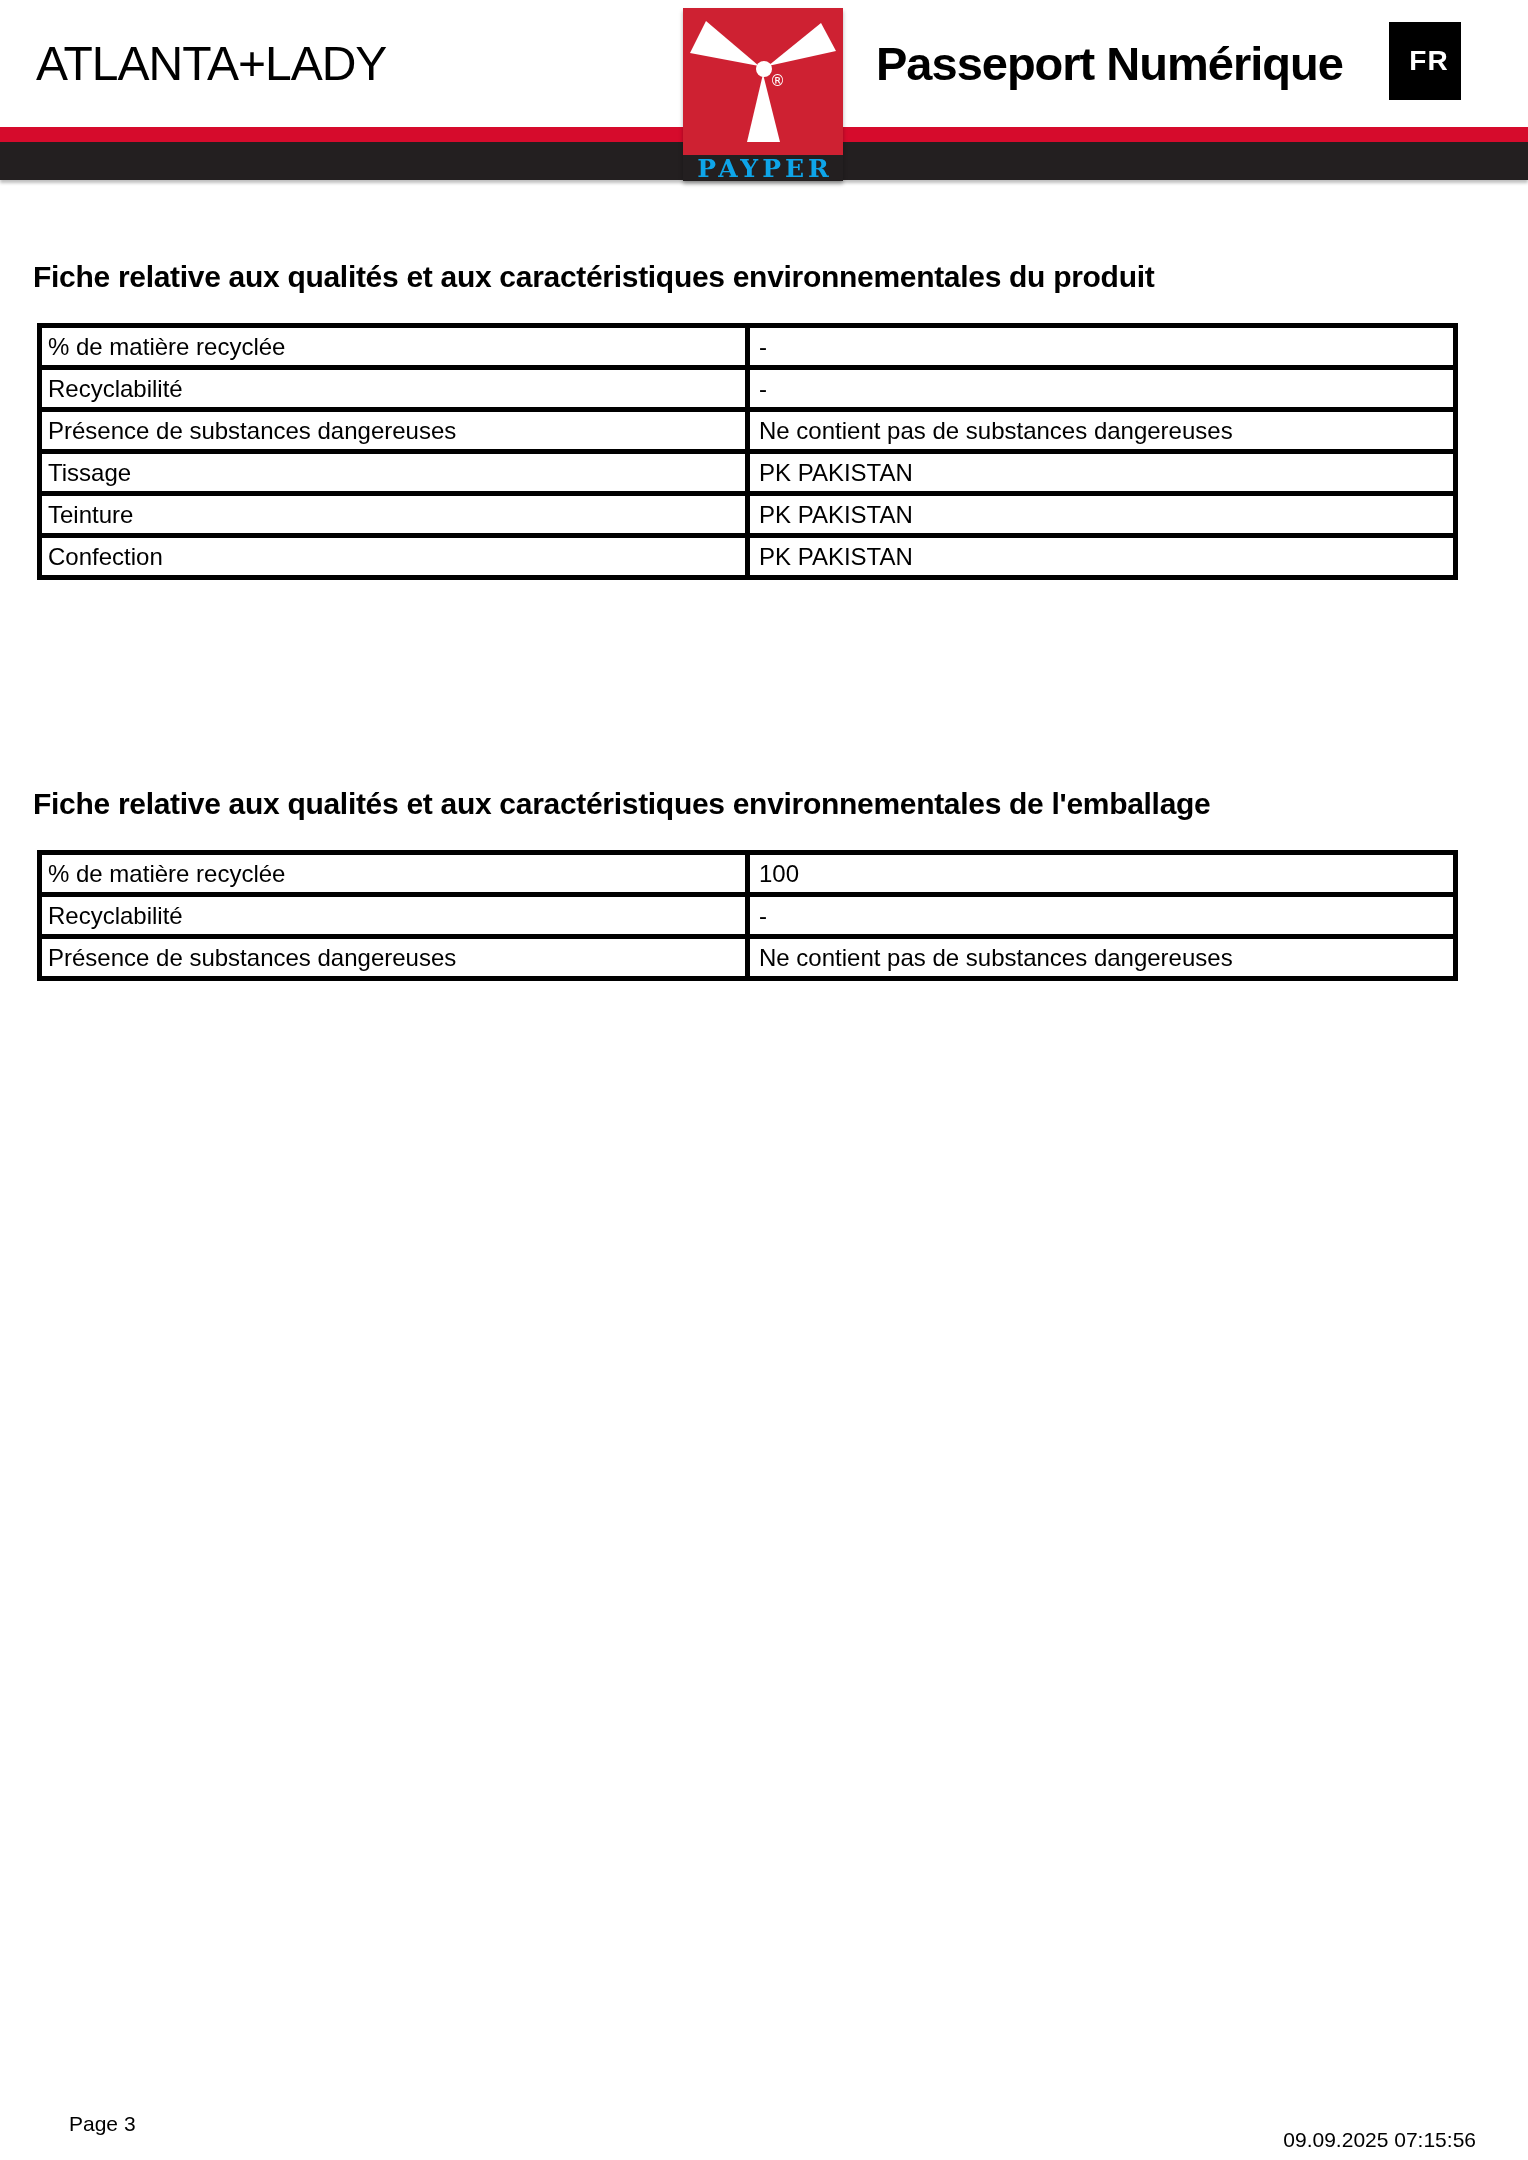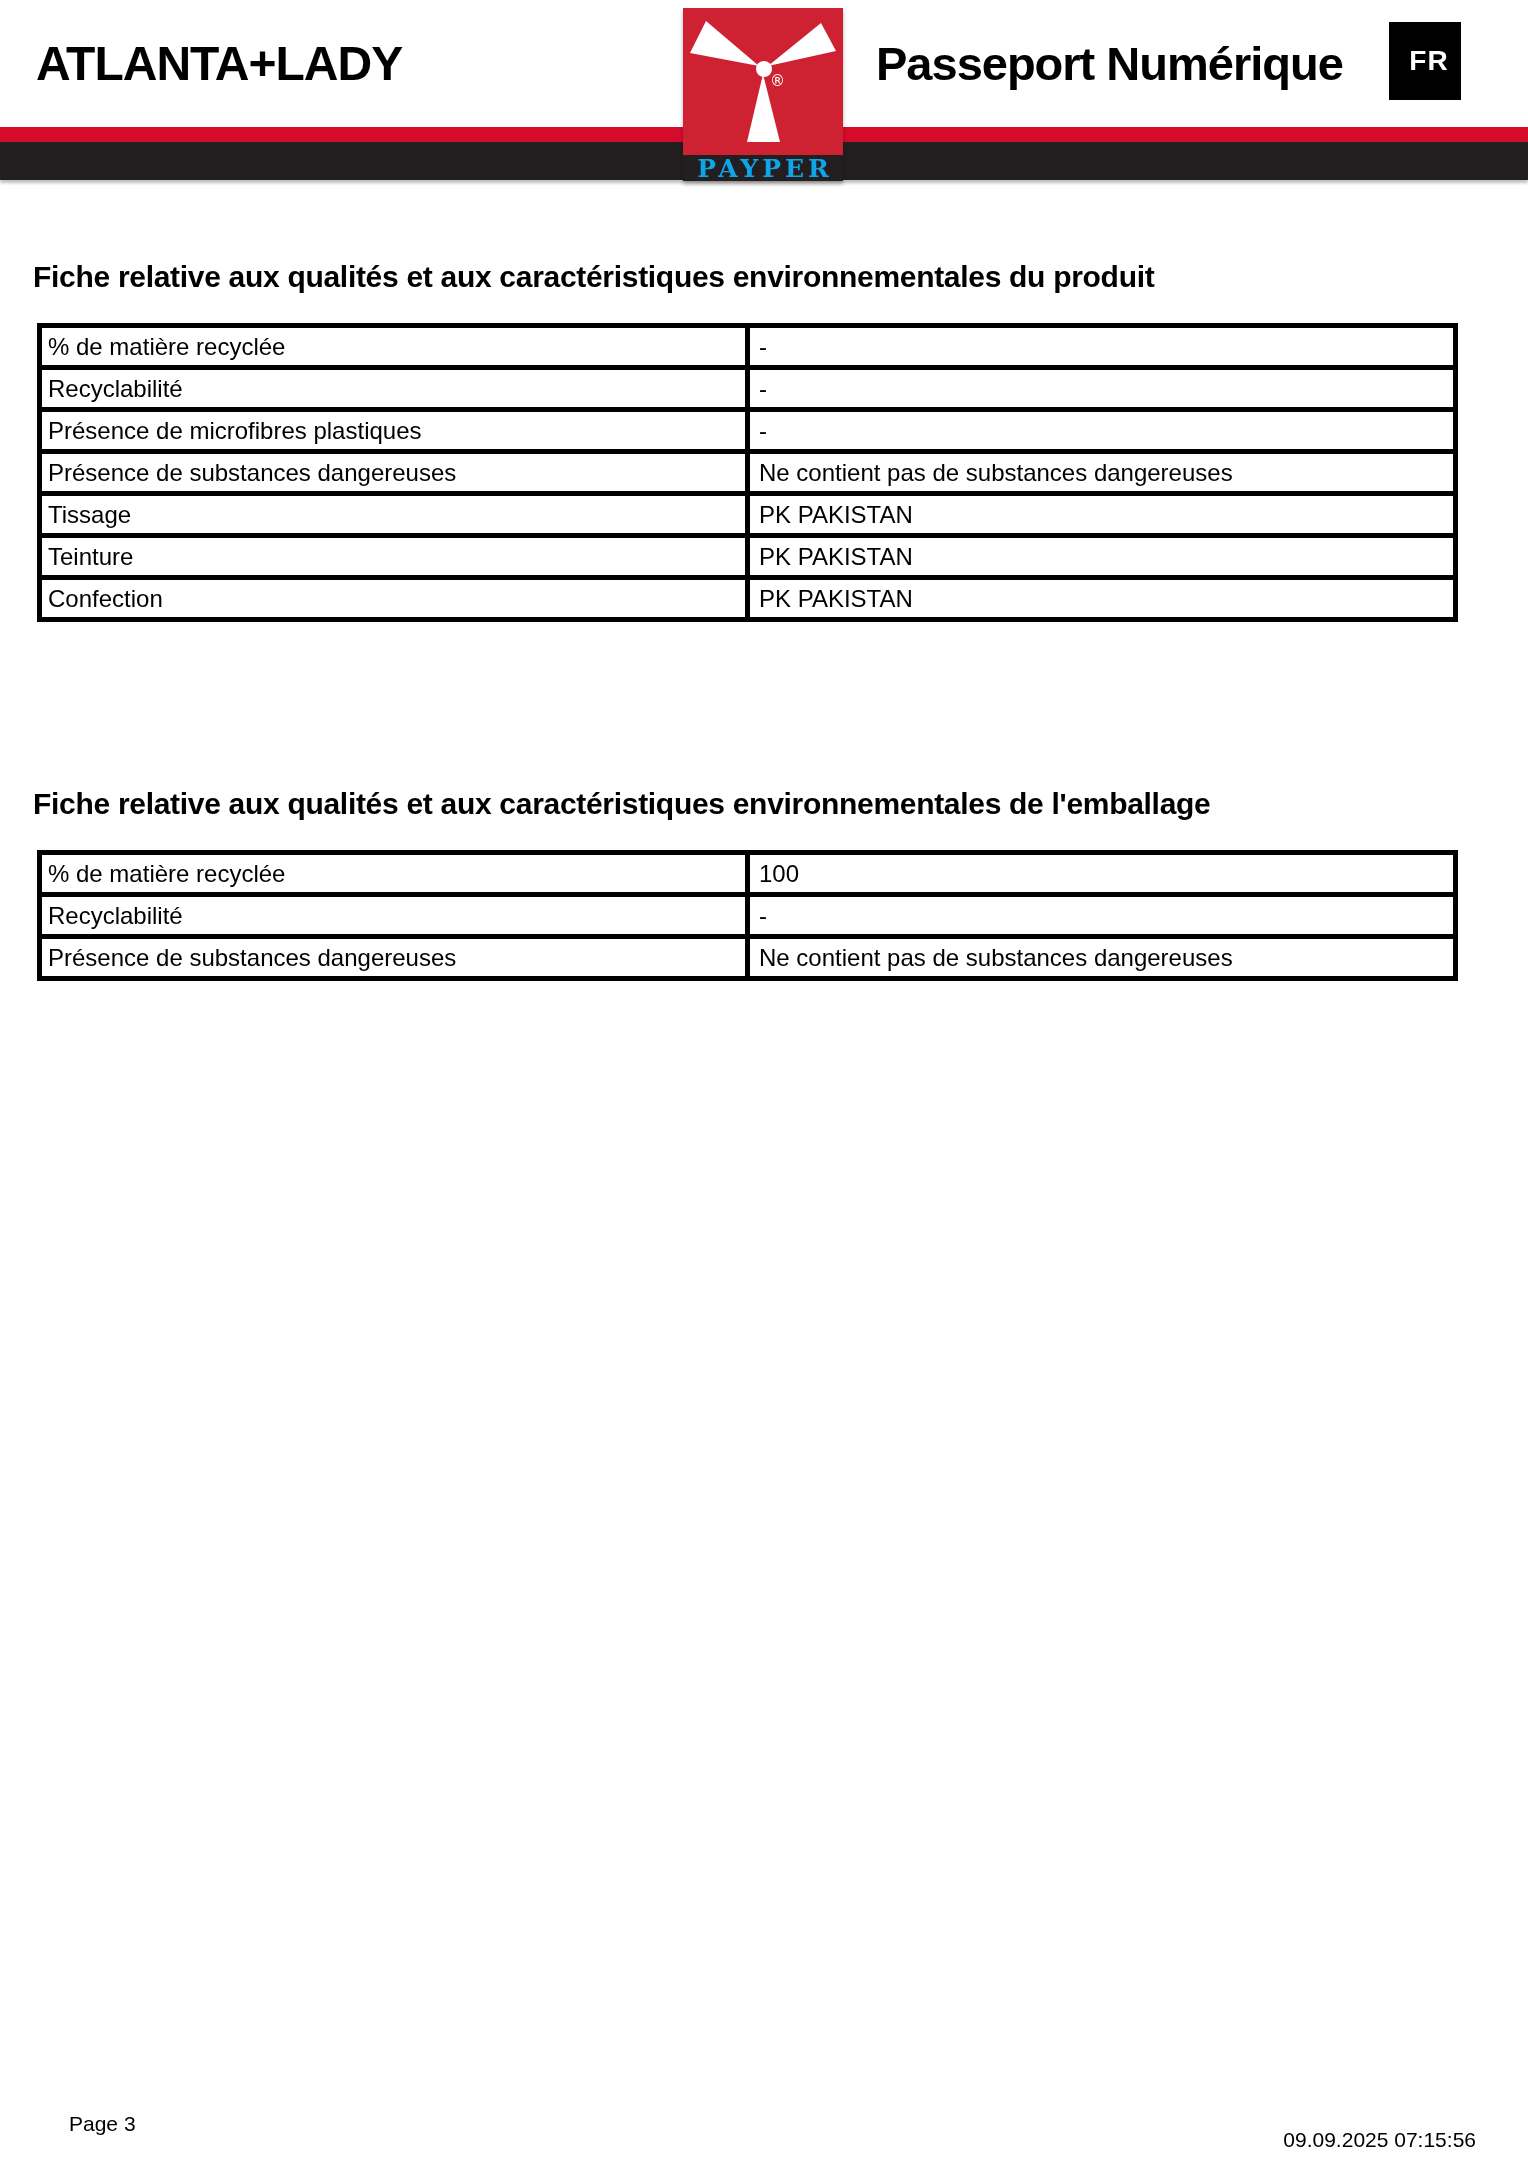--- a/index.html
+++ b/index.html
@@ -6,21 +6,21 @@
   html,body { background:#ffffff; }
   body {
     width:1528px; height:2160px; position:relative;
     font-family:"Liberation Sans", sans-serif; color:#000;
   }
 
   
   .header { position:absolute; left:0; top:0; width:1528px; height:200px; }
   .product-title {
     position:absolute; left:36px; top:40px;
-    font-size:48px; font-weight:bold; letter-spacing:-1px; line-height:1;
+    font-size:48px; font-weight:normal; letter-spacing:-1px; line-height:1;
     white-space:nowrap;
   }
   .doc-title {
     position:absolute; left:876px; top:40px;
     font-size:47px; font-weight:bold; letter-spacing:-1px; line-height:1;
     white-space:nowrap;
   }
   .red-stripe {
     position:absolute; left:0; top:127px; width:1528px; height:15px;
     background:var(--brand-red,#d60b2c);
@@ -115,24 +115,20 @@
   <tbody>
     <tr>
       <td>% de matière recyclée</td>
       <td class="val">-</td>
     </tr>
     <tr>
       <td>Recyclabilité</td>
       <td class="val">-</td>
     </tr>
     <tr>
-      <td>Présence de microfibres plastiques</td>
-      <td class="val">-</td>
-    </tr>
-    <tr>
       <td>Présence de substances dangereuses</td>
       <td class="val">Ne contient pas de substances dangereuses</td>
     </tr>
     <tr>
       <td>Tissage</td>
       <td class="val">PK PAKISTAN</td>
     </tr>
     <tr>
       <td>Teinture</td>
       <td class="val">PK PAKISTAN</td>

